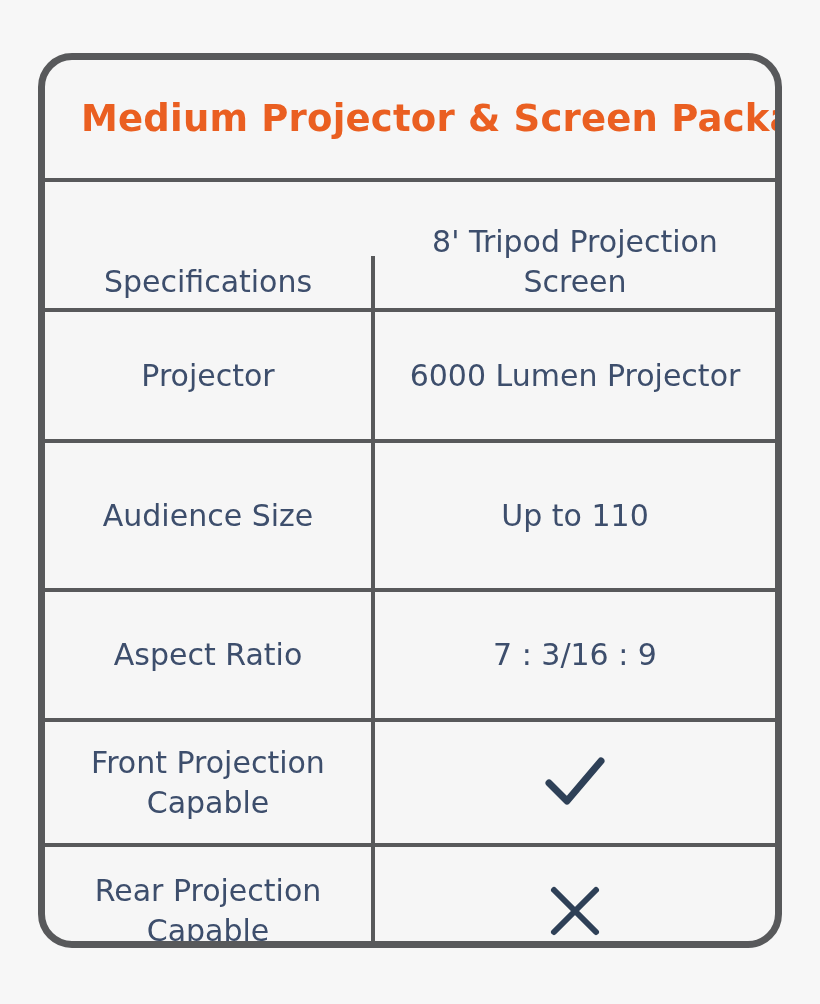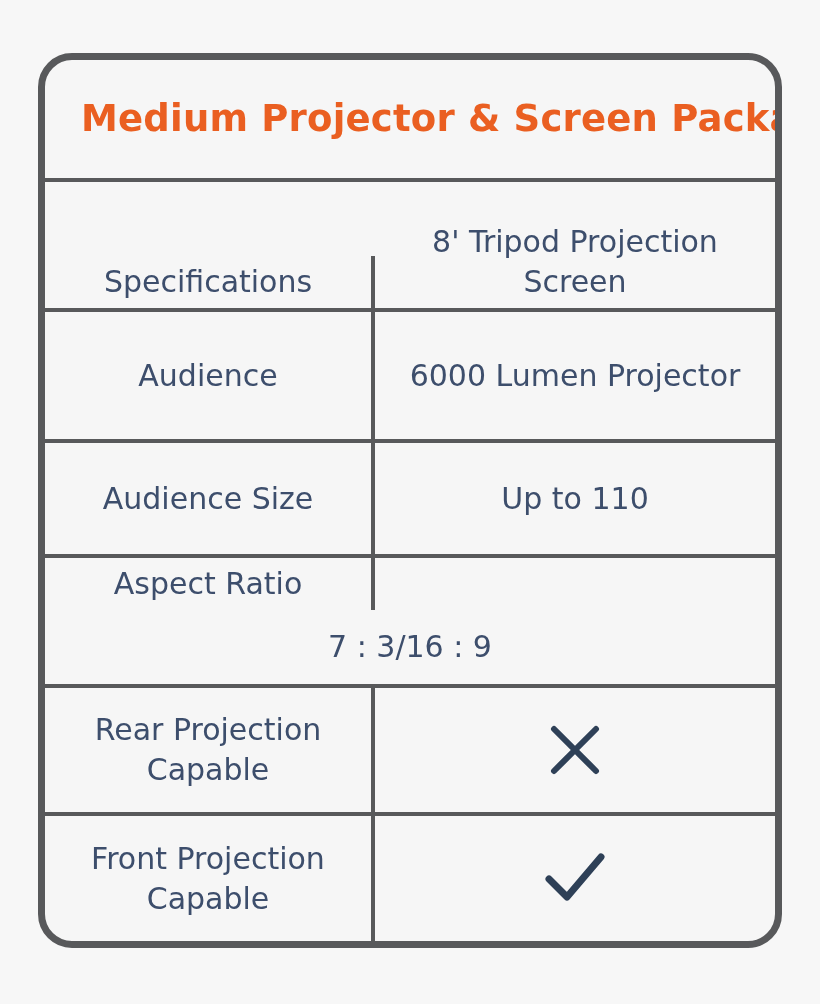--- a/index.html
+++ b/index.html
@@ -71,22 +71,22 @@
   }
   .cell.label {
     width: 330px;
     border-right: 4px solid #58595b;
   }
   .cell.value {
     flex: 1;
   }
   .row-spec   { height: 130px; align-items: flex-end; }
   .row-proj   { height: 131px; }
-  .row-aud    { height: 115px; }
-  .row-aspect { height: 130px; flex-direction: column; }
+  .row-aud    { height: 149px; }
+  .row-aspect { height: 130px; }
   .row-front  { height: 125px; }
   .row-rear   { height: 128px; }
 
   .mark {
     display: inline-block;
     color: #2e4057;
     line-height: 1;
   }
   .mark svg { display: block; }
 </style>
@@ -101,51 +101,51 @@
     </div>
 
     <div class="table">
 
       <div class="row row-spec">
         <div class="cell label">Specifications</div>
         <div class="cell value">8' Tripod Projection Screen</div>
       </div>
 
       <div class="row row-proj">
-        <div class="cell label">Audience</div>
+        <div class="cell label">Projector</div>
         <div class="cell value">6000 Lumen Projector</div>
       </div>
 
       <div class="row row-aud">
         <div class="cell label">Audience Size</div>
         <div class="cell value">Up to 110</div>
       </div>
 
       <div class="row row-aspect">
         <div class="cell label">Aspect Ratio</div>
         <div class="cell value">7 : 3/16 : 9</div>
       </div>
 
+      <div class="row row-front">
+        <div class="cell label">Front Projection Capable</div>
+        <div class="cell value">
+          <span class="mark">
+            <svg width="64" height="56" viewBox="0 0 64 56" aria-hidden="true">
+              <path d="M6 28 L24 46 L58 6" fill="none" stroke="#2e4057" stroke-width="7" stroke-linecap="round" stroke-linejoin="round"></path>
+            </svg>
+          </span>
+        </div>
+      </div>
+
       <div class="row row-rear">
         <div class="cell label">Rear Projection Capable</div>
         <div class="cell value">
           <span class="mark">
             <svg width="56" height="56" viewBox="0 0 56 56" aria-hidden="true">
               <path d="M7 7 L49 49 M49 7 L7 49" fill="none" stroke="#2e4057" stroke-width="6" stroke-linecap="round"></path>
             </svg>
           </span>
         </div>
       </div>
 
-      <div class="row row-front">
-        <div class="cell label">Front Projection Capable</div>
-        <div class="cell value">
-          <span class="mark">
-            <svg width="64" height="56" viewBox="0 0 64 56" aria-hidden="true">
-              <path d="M6 28 L24 46 L58 6" fill="none" stroke="#2e4057" stroke-width="7" stroke-linecap="round" stroke-linejoin="round"></path>
-            </svg>
-          </span>
-        </div>
-      </div>
-
     </div>
   </div>
 </div>
 
 </body></html>

